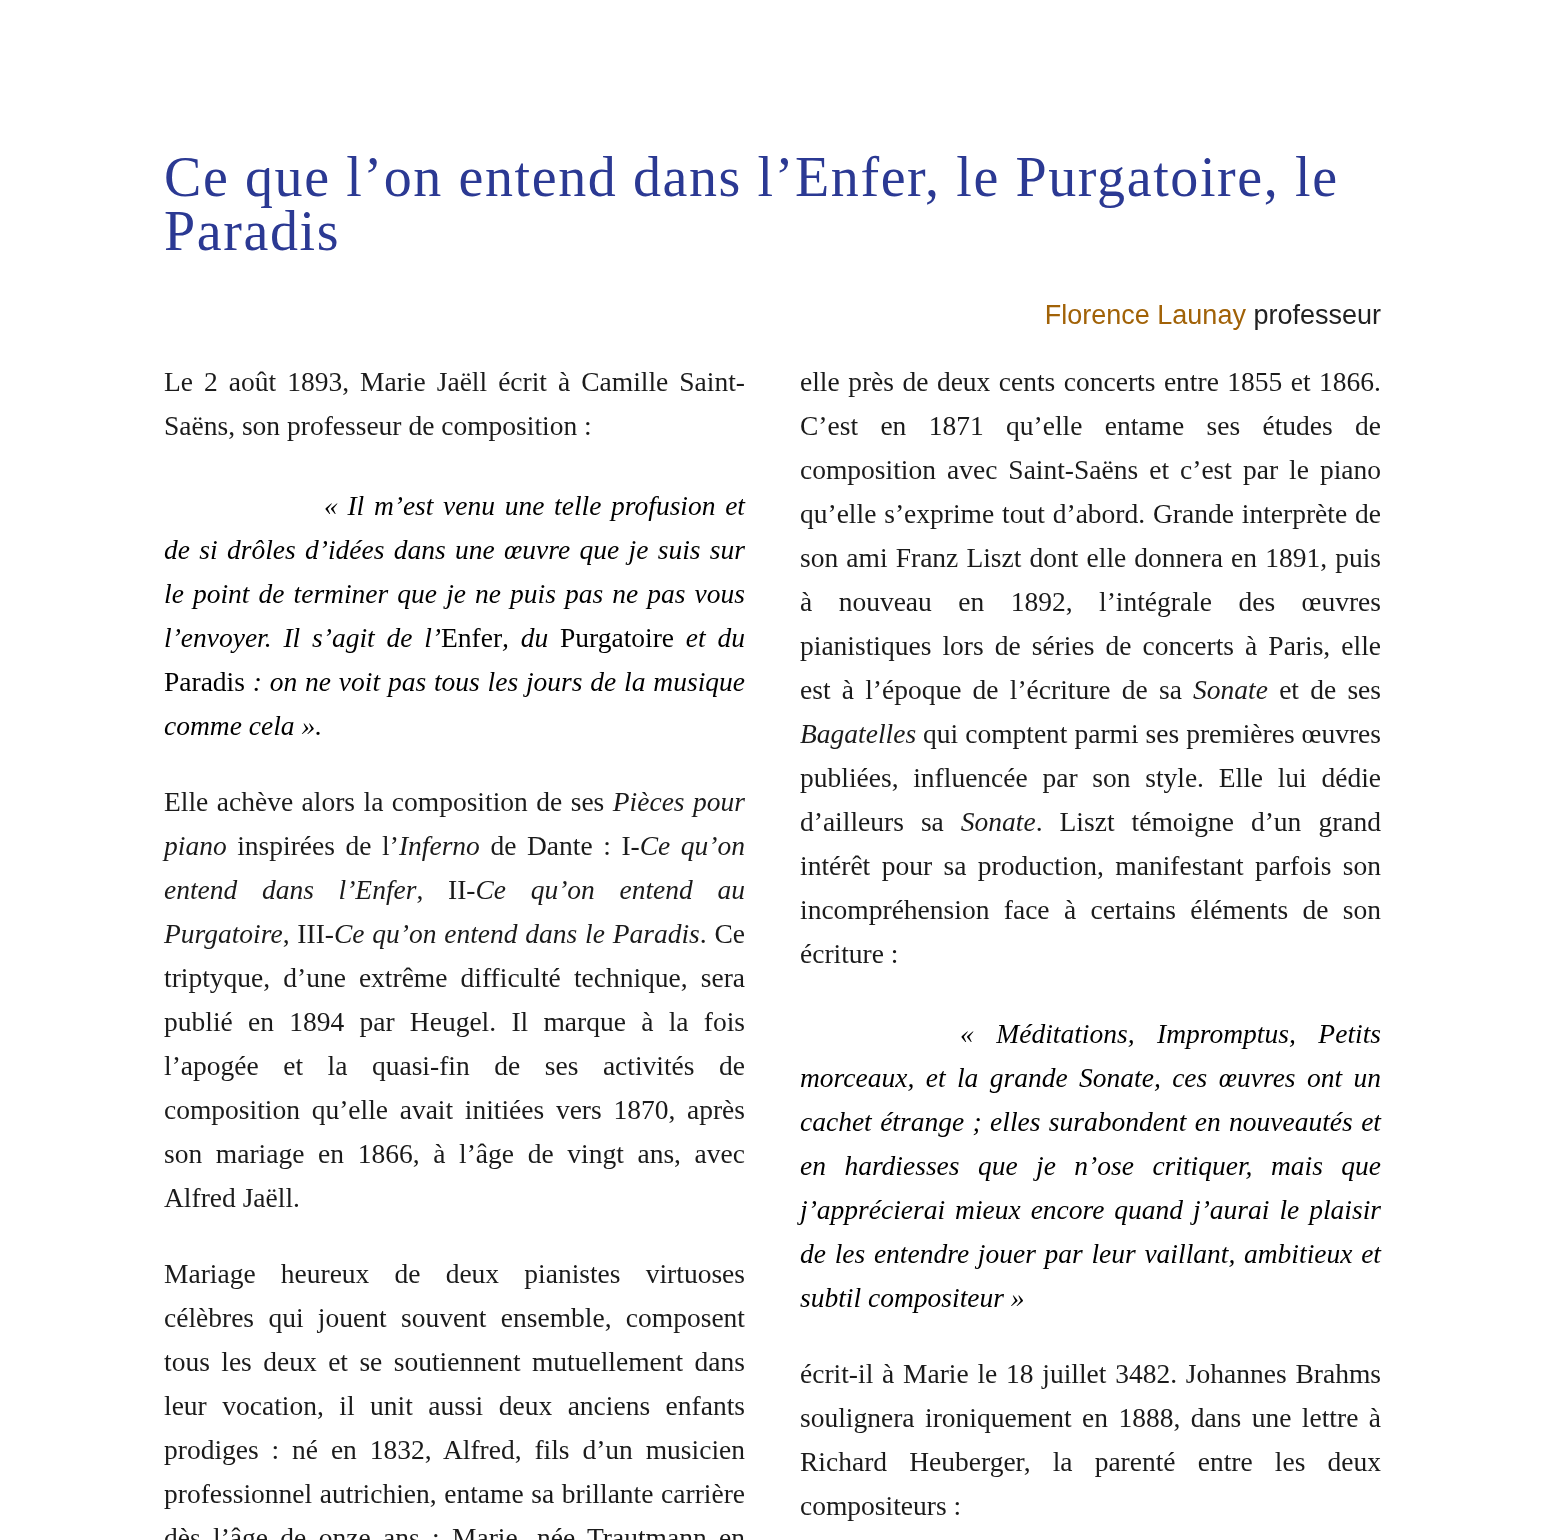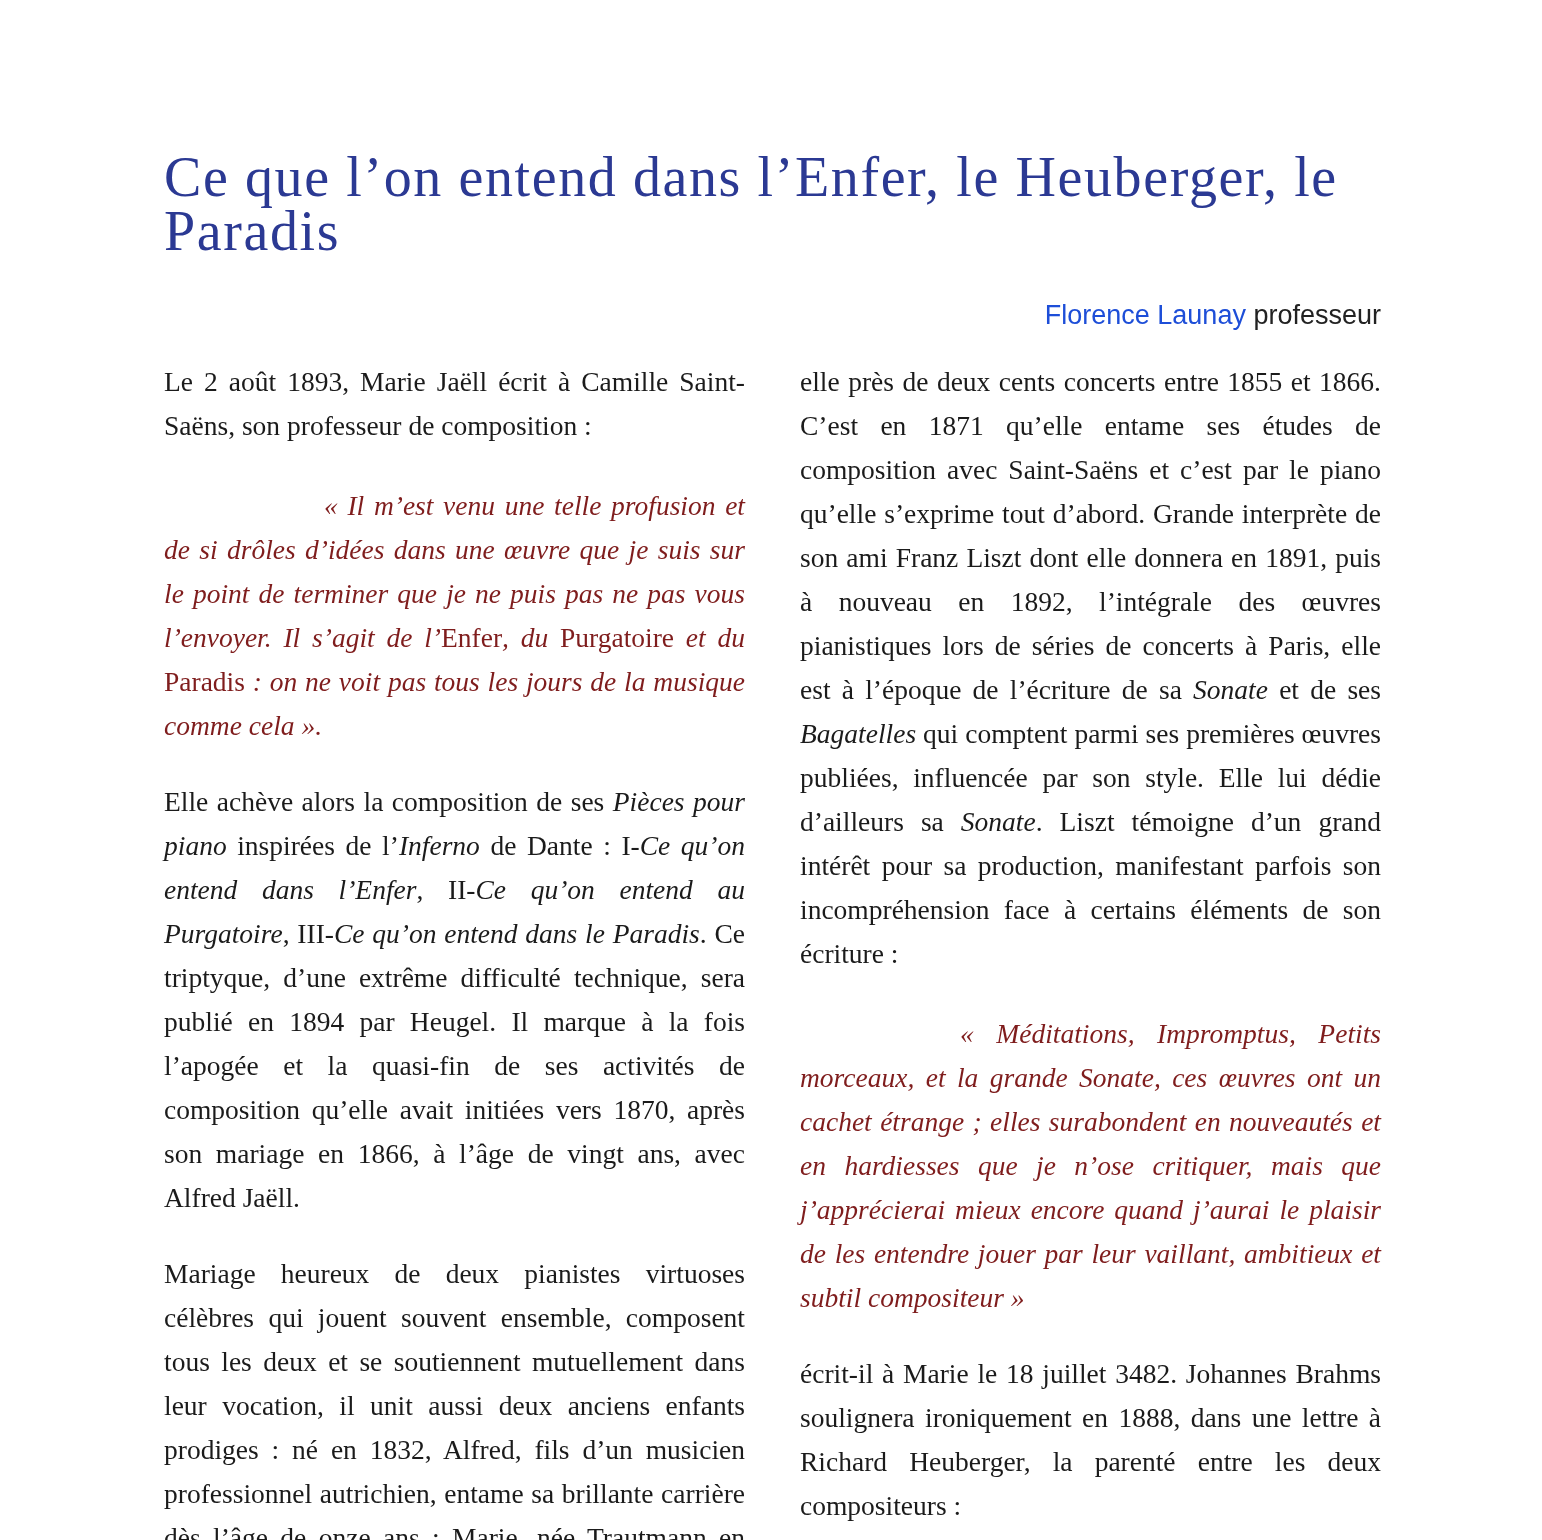--- a/index.html
+++ b/index.html
@@ -37,21 +37,21 @@
       right: 0;
       top: 297px;
       font-family: "Liberation Sans", "DejaVu Sans", sans-serif;
       font-size: 27px;
       line-height: 36px;
       color: #1b1b1b;
       white-space: nowrap;
     }
     .byline .name {
       font-weight: 500;
-      color: #1d4ed8;
+      color: #a16207;
     }
     .byline .role {
       font-weight: normal;
       color: #222;
     }
     .column {
       position: absolute;
       top: 360px;
       width: 581px;
       font-family: Liberation Serif, serif;
@@ -60,41 +60,41 @@
       color: #1b1b1b;
       text-align: justify;
     }
     .col-left { left: 0; }
     .col-right { left: 636px; }
     .column p {
       margin: 0 0 31.8px 0;
       hyphens: none;
     }
     .column p.quote {
-      color: #7f1d1d;
+      color: #000000;
       font-style: italic;
       text-indent: 160px;
       margin-top: 36px;
     }
     .column p.quote .roman {
       font-style: normal;
     }
     .column em {
       font-style: italic;
     }
     .column p.last {
       margin-bottom: 0;
     }
   </style>
 </head>
 <body>
 
 <div class="page">
 
-  <h1 class="title">Ce que l’on entend dans l’Enfer, le Heuberger, le Paradis</h1>
+  <h1 class="title">Ce que l’on entend dans l’Enfer, le Purgatoire, le Paradis</h1>
 
   <div class="byline">
     <span class="name">Florence Launay</span>
     <span class="role">professeur</span>
   </div>
 
   <div class="column col-left">
     <p>Le 2 août 1893, Marie Jaëll écrit à Camille Saint-Saëns, son professeur de composition :</p>
 
     <p class="quote"><span>« Il m’est venu une telle profusion et de si drôles d’idées dans une œuvre que je suis sur le point de terminer que je ne puis pas ne pas vous l’envoyer. Il s’agit de l’</span><span class="roman">Enfer</span><span>, du </span><span class="roman">Purgatoire</span><span> et du </span><span class="roman">Paradis</span><span> : on ne voit pas tous les jours de la musique comme cela ».</span></p>

